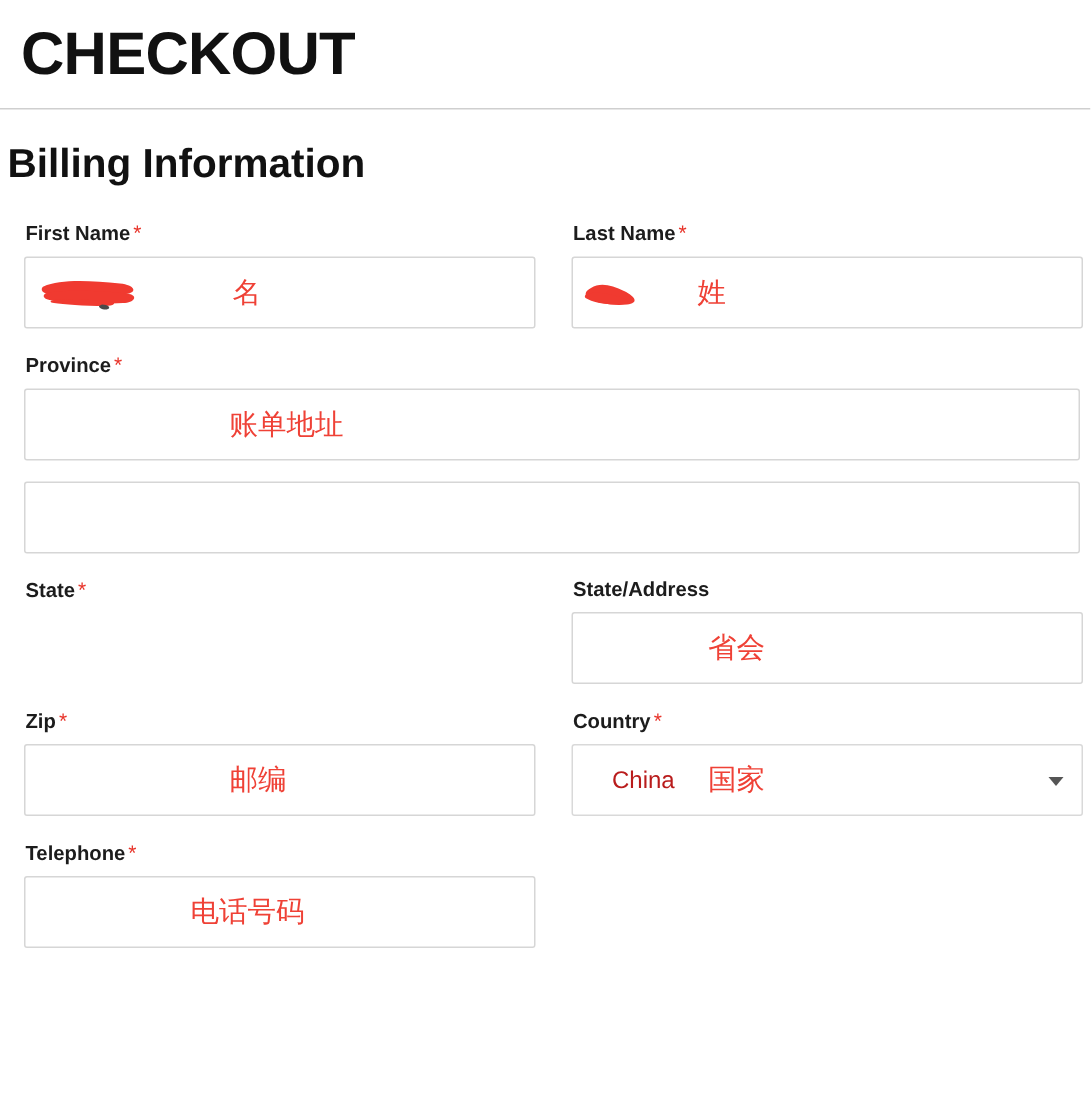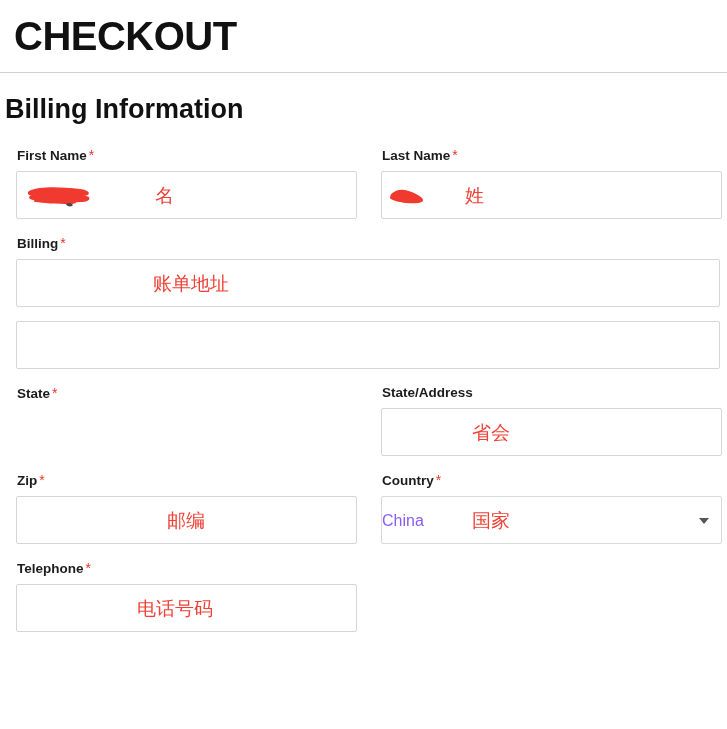--- a/index.html
+++ b/index.html
@@ -104,26 +104,26 @@
     background: #ffffff;
   }
 
   .input-box.select-box {
     border-color: #d9d9d9;
   }
 
   
   .input-value {
     position: absolute;
-    left: 0;
+    left: 26px;
     top: 0;
     height: 48px;
     line-height: 48px;
     font-size: 16px;
-    color: #8b5cf6;
+    color: #b91c1c;
     white-space: nowrap;
     pointer-events: none;
   }
 
   
   .annot {
     position: absolute;
     top: 0;
     height: 48px;
     line-height: 48px;
@@ -131,23 +131,23 @@
     color: #ef4136;
     white-space: nowrap;
     pointer-events: none;
   }
 
   .annot-name       { left: 138px; }
   .annot-surname    { left: 83px;  }
   .annot-address    { left: 136px; }
   .annot-city       { left: 130px; }
   .annot-state      { left: 90px;  }
-  .annot-zip        { left: 150px; }
+  .annot-zip        { left: 136px; }
   .annot-country    { left: 90px; text-align: right;  }
-  .annot-telephone  { left: 120px; }
+  .annot-telephone  { left: 110px; }
 
   
   .scribble {
     position: absolute;
     pointer-events: none;
   }
   .scribble svg { display: block; }
 
   .scribble-first { left: 5px;  top: 10px; }
   .scribble-last  { left: 4px;  top: 13px; }
@@ -225,21 +225,21 @@
       </div>
 
     </div>
 
     <div class="spacer-16"></div>
 
     <div class="row">
       <div class="col-full">
         <div class="field">
           <label class="field-label">
-            <span>Billing</span><span class="req">*</span>
+            <span>Province</span><span class="req">*</span>
           </label>
           <div class="input-box">
             <span class="input-value"></span>
             <span class="annot annot-address">账单地址</span>
           </div>
         </div>
       </div>
     </div>
 
     <div class="spacer-14"></div>

